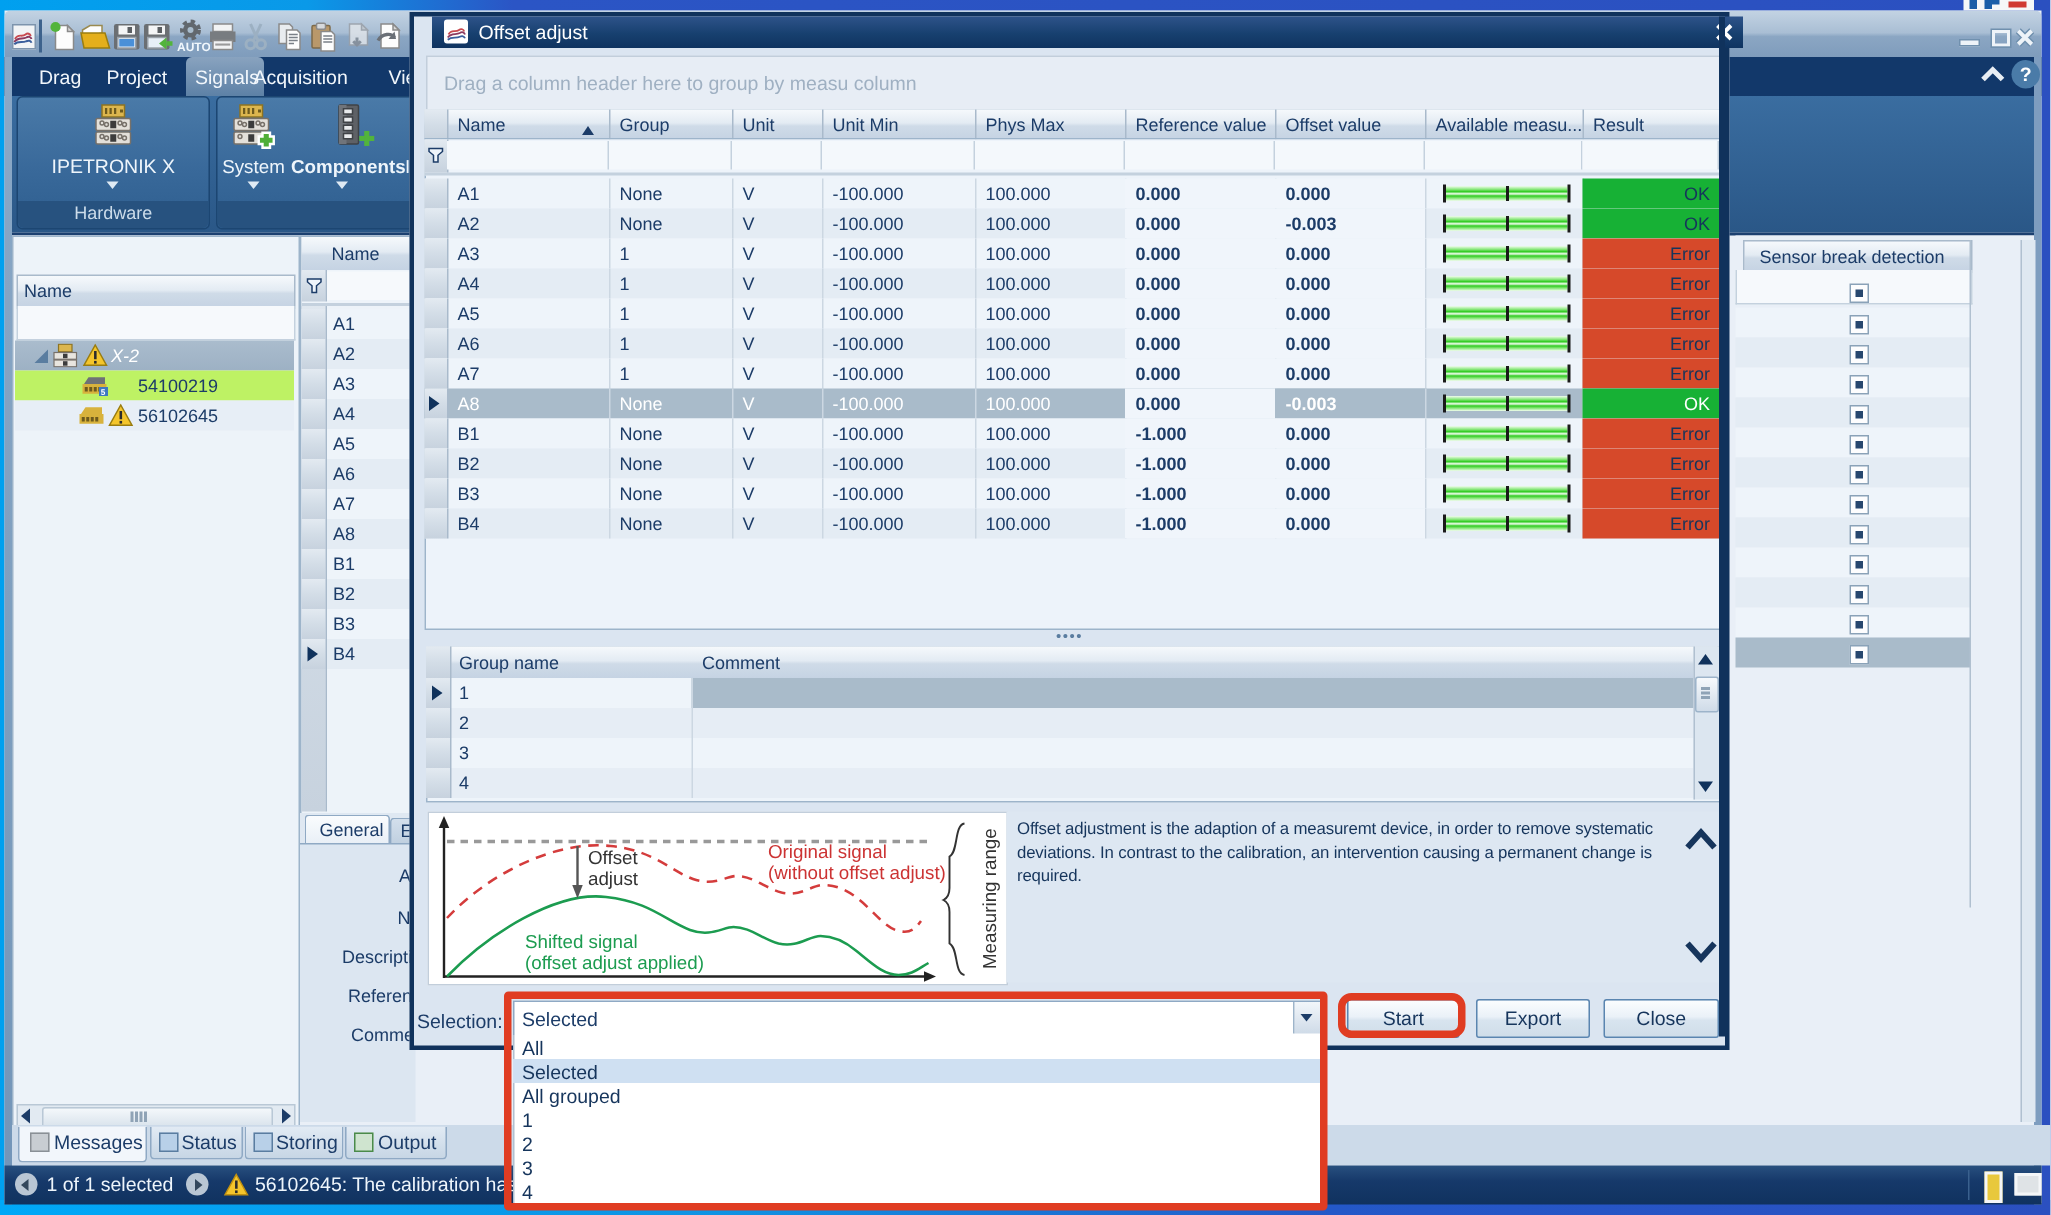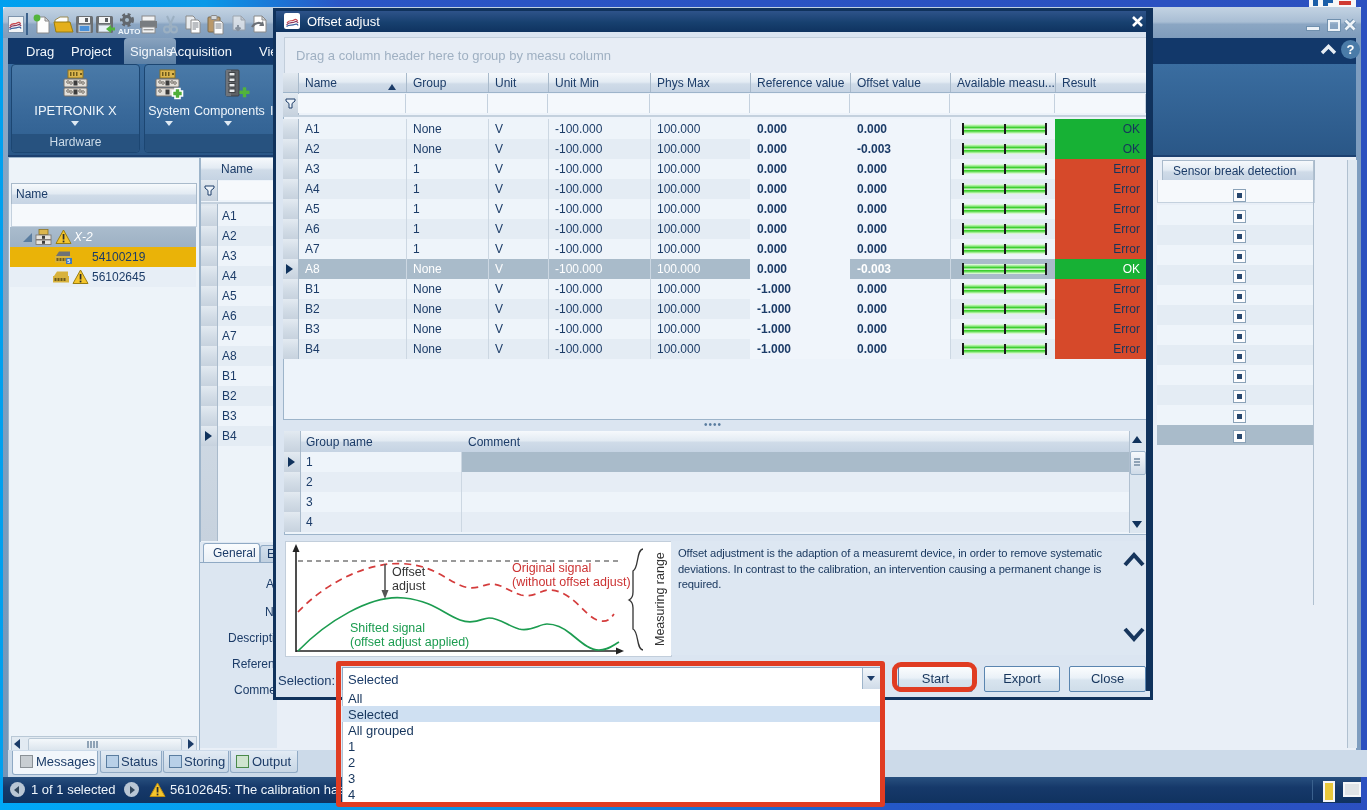--- a/index.html
+++ b/index.html
@@ -201,21 +201,21 @@
             <rect x="10" y="3.5" width="6" height="3.5"></rect>
             <rect x="10" y="9" width="6" height="3.5"></rect>
             <rect x="10" y="14.5" width="6" height="3.5"></rect>
             <rect x="10" y="20" width="6" height="3.5"></rect>
           </g>
         <g>
             <rect x="20.5" y="21.6" width="10" height="3.4" fill="#52b43c"></rect>
             <rect x="23.8" y="18.3" width="3.4" height="10" fill="#52b43c"></rect>
           </g>
       </svg>
-      <div class="abs" style="left:49px;top:39px;width:68px;color:#eef5fb;font-size:12.5px;text-align:center;">Components</div>
+      <div class="abs" style="left:49px;top:39px;width:68px;color:#eef5fb;font-size:12.5px;text-align:center;font-weight:bold;">Components</div>
       <div class="abs" style="left:79px;top:56px;width:0;height:0;border:4px solid transparent;border-top:5px solid #dfeaf4;"></div>
       <div class="abs" style="left:125px;top:39px;color:#eef5fb;font-size:12.5px;">IPE</div>
     </div>
   </div>
 
   <div id="leftpanel" class="abs" style="left:8px;top:157px;width:190px;height:592px;background:#edf3f9;border:1px solid #9db4ca;">
     <div class="abs hdr" style="left:2px;top:25px;width:184px;height:21px;border:1px solid #a9bacb;">
       <span class="abs" style="left:4px;top:3px;">Name</span>
     </div>
     <div class="abs" style="left:2px;top:46px;width:184px;height:22px;background:#f6f9fc;border:1px solid #c4d1de;border-top:none;"></div>
@@ -229,21 +229,21 @@
         <rect x="7" y="6.8" width="3" height="3" fill="#3c3c3c"></rect>
           <rect x="7" y="11.8" width="3" height="3" fill="#3c3c3c"></rect>
       </svg>
       <svg class="abs" style="left:45px;top:2px;" width="17" height="16">
         <path d="M8.5 1 L16 14.5 L1 14.5 Z" fill="#f4c52c" stroke="#9a7d10"></path>
         <rect x="7.7" y="5" width="1.7" height="5.5" fill="#2c2c2c"></rect>
           <rect x="7.7" y="11.6" width="1.7" height="1.8" fill="#2c2c2c"></rect>
       </svg>
       <span class="abs" style="left:64px;top:3px;">X-2</span>
     </div>
-    <div class="abs" style="left:1px;top:89px;width:186px;height:20px;background:#eab308;">
+    <div class="abs" style="left:1px;top:89px;width:186px;height:20px;background:#bef264;">
       <svg class="abs" style="left:44px;top:3px;" width="19" height="15">
         <path d="M2 6 L5 1.5 L16 1.5 L16 6 Z" fill="#6e7276"></path>
         <rect x="1" y="6" width="16" height="6.5" fill="#d8b23c"></rect>
         <g fill="#6d5a1c">
             <rect x="2.5" y="8" width="2" height="3"></rect>
             <rect x="5.5" y="8" width="2" height="3"></rect>
             <rect x="8.5" y="8" width="2" height="3"></rect>
             <rect x="11.5" y="8" width="2" height="3"></rect>
           </g>
         <rect x="12" y="8" width="6" height="6" fill="#3e78c0"></rect>
@@ -449,21 +449,21 @@
     <path d="M2.5 2.5 L11.5 11.5 M11.5 2.5 L2.5 11.5" stroke="#7090ae" stroke-width="4.6"></path>
     <path d="M2.5 2.5 L11.5 11.5 M11.5 2.5 L2.5 11.5" stroke="#eef3f8" stroke-width="2.6"></path>
   </svg>
   <svg class="abs" style="left:1320px;top:44px;" width="17" height="11">
       <path d="M2 9 L8.5 2.5 L15 9" stroke="#e8eef4" stroke-width="3.4" fill="none"></path>
     </svg>
   <div class="abs" style="left:1341px;top:40px;width:19px;height:19px;border-radius:50%;background:#4a7ba8;color:#fff;text-align:center;line-height:19px;font-weight:bold;font-size:13px;">?</div>
 
   <div id="dialog" class="abs" style="left:273px;top:8px;width:874px;height:686px;background:#dbe5f1;border:3px solid #10325c;">
 
-    <div class="abs" style="left:0px;top:0px;width:874px;height:21px;background:linear-gradient(180deg,#2e538a 0%,#17406f 55%,#0f3360 100%);">
+    <div class="abs" style="left:12px;top:0px;width:874px;height:21px;background:linear-gradient(180deg,#2e538a 0%,#17406f 55%,#0f3360 100%);">
       <div class="abs" style="left:8px;top:2px;width:16px;height:16px;background:#fff;border-radius:2px;"></div>
       <svg class="abs" style="left:9px;top:3px;" width="14" height="14">
         <path d="M2 9 C4 5,6.5 8,9 6 C10.5 4.8,12 5.5,12.5 7" stroke="#c84a50" stroke-width="1.2" fill="none"></path>
         <path d="M1.5 11 C4 7.5,7 9.5,9.5 8 C11 7,12.5 7.5,13 9" stroke="#8c3a60" stroke-width="1.2" fill="none"></path>
         <path d="M1.5 12.5 C4 10,7 11.8,9.5 10.5 C11 9.8,12.5 10,13 11.5" stroke="#3a5e9c" stroke-width="1.2" fill="none"></path>
       </svg>
       <span class="abs" style="left:31px;top:3px;color:#fff;font-size:13px;">Offset adjust</span>
       <svg class="abs" style="left:855px;top:4px;" width="13" height="13">
         <path d="M2 2 L11 11 M11 2 L2 11" stroke="#ffffff" stroke-width="2.6"></path>
       </svg>

